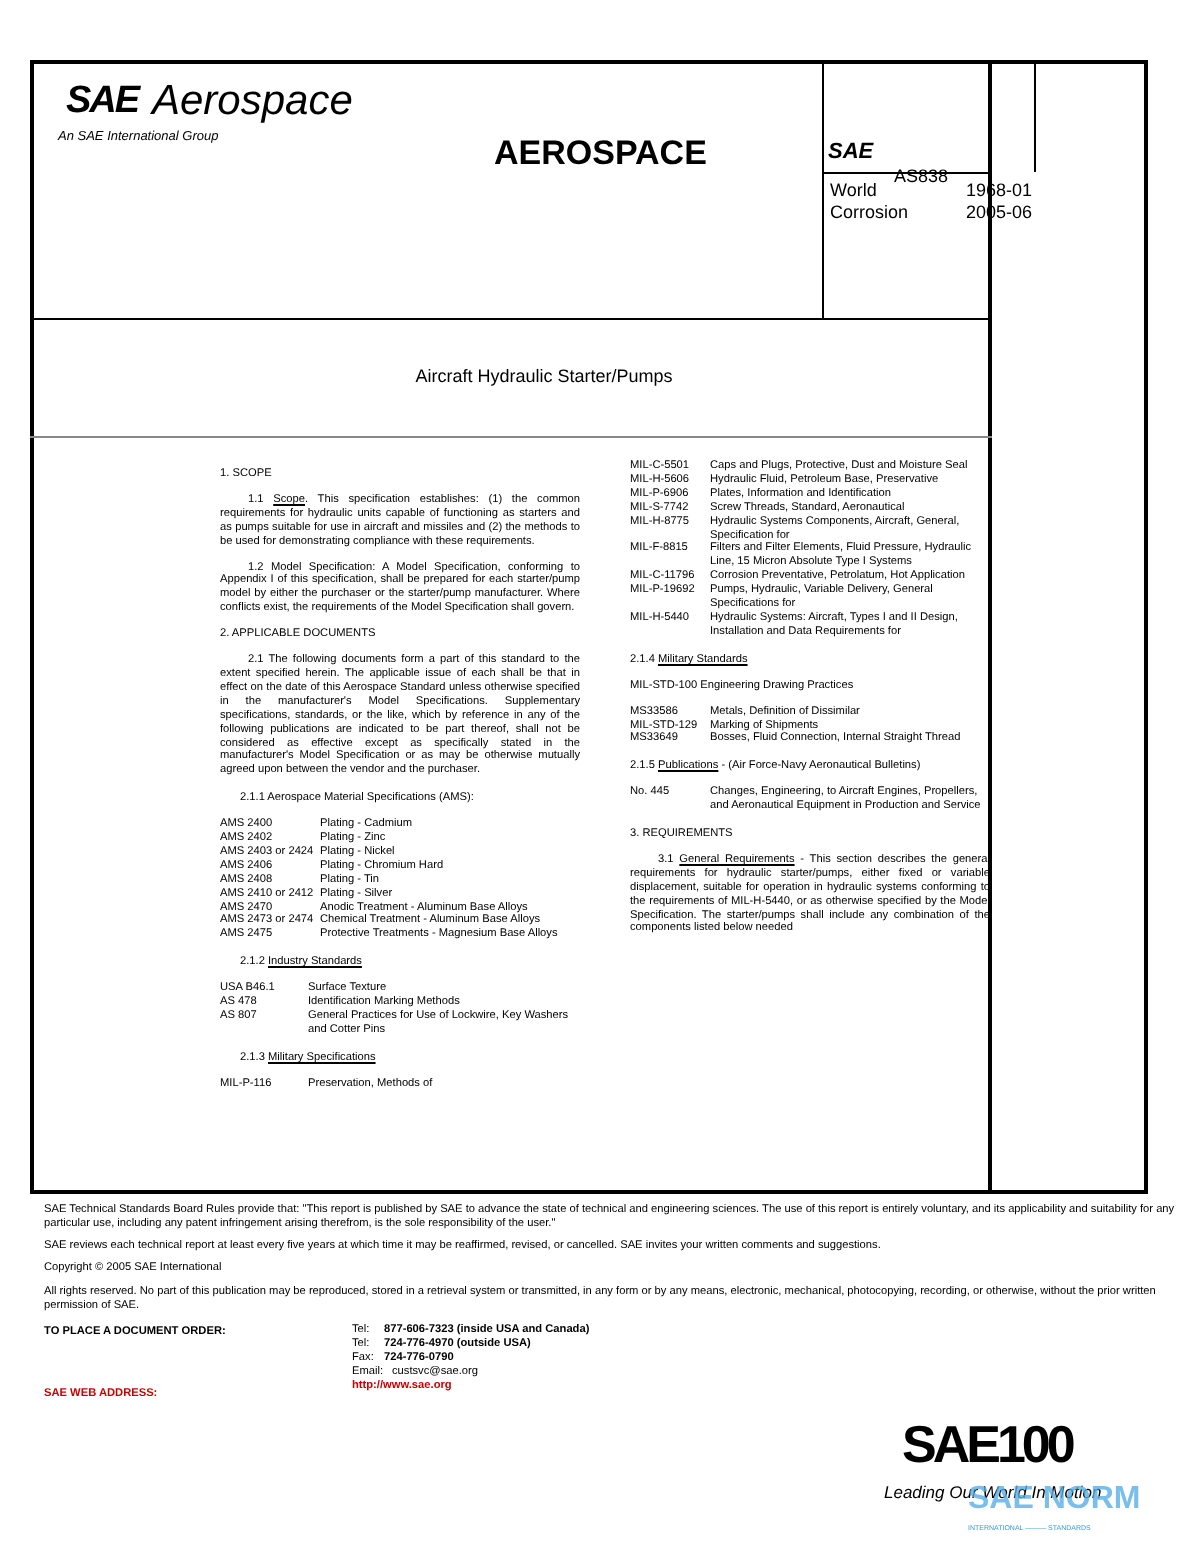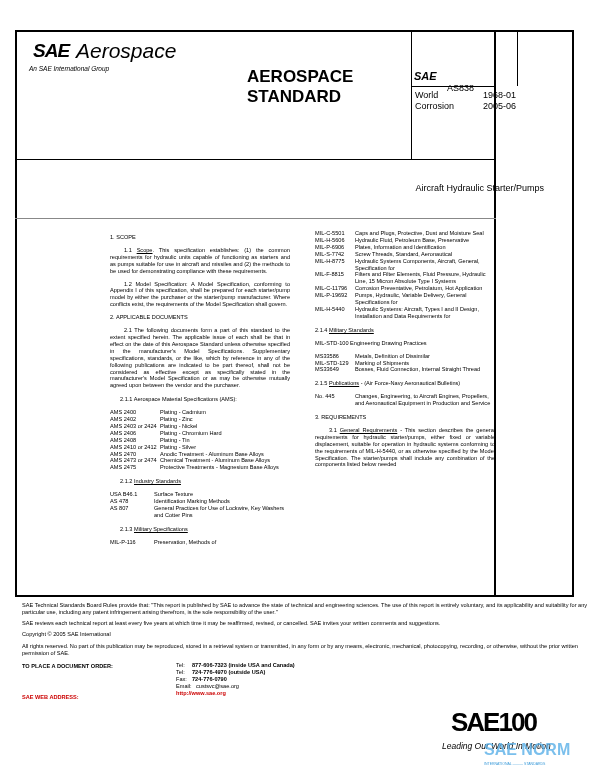--- a/index.html
+++ b/index.html
@@ -12,21 +12,21 @@
   .hline { position: absolute; background: #000; }
   .logo-sae { position: absolute; left: 33px; top: 40px; font-weight: bold; font-style: italic;
               font-size: 19px; letter-spacing: -1px; }
   .logo-aero { position: absolute; left: 76px; top: 39px; font-size: 21px; font-style: italic; }
   .logo-sub { position: absolute; left: 29px; top: 65px; font-size: 6.5px; font-style: italic; }
   .std-title { position: absolute; left: 247px; top: 67px; font-size: 17px; font-weight: bold; line-height: 20px; }
   .sae-mini { position: absolute; left: 414px; top: 70px; font-weight: bold; font-style: italic; font-size: 11px; }
   .docnum { position: absolute; left: 447px; top: 83px; font-size: 9px; }
   .issued-lbl { position: absolute; left: 415px; top: 90px; font-size: 9px; line-height: 11px; }
   .issued-val { position: absolute; left: 483px; top: 90px; font-size: 9px; line-height: 11px; }
-  .doc-title { position: absolute; left: 0; width: 544px; top: 183px; text-align: right; font-size: 9px; }
+  .doc-title { position: absolute; left: 0; width: 544px; top: 183px; text-align: center; font-size: 9px; }
   .body-text { font-size: 5.6px; line-height: 6.9px; }
   .col1 { position: absolute; left: 110px; top: 234px; width: 180px; }
   .col2 { position: absolute; left: 315px; top: 230px; width: 180px; }
   .sec { margin: 0 0 6px 0; }
   .para { text-indent: 14px; margin: 0 0 6px 0; text-align: justify; }
   .u { text-decoration: underline; }
   .row { display: flex; }
   .row .k { flex: 0 0 50px; }
   .row .v { flex: 1; }
   .row2 .k { flex: 0 0 44px; }
@@ -56,21 +56,20 @@
 <div class="hline" style="left:496px;top:30px;width:77px;height:2px;"></div>
 <div class="hline" style="left:572px;top:30px;width:2px;height:567px;"></div>
 <div class="hline" style="left:496px;top:595px;width:78px;height:2px;"></div>
 
 <div class="logo-sae">SAE</div>
 <div class="logo-aero">Aerospace</div>
 <div class="logo-sub">An SAE International Group</div>
 
 <div class="std-title">
   <div>AEROSPACE</div>
-  <div>STANDARD</div>
 </div>
 
 <div class="sae-mini">SAE</div>
 <div class="docnum">AS838</div>
 <div class="issued-lbl">
   <div>World</div>
   <div>Corrosion</div>
 </div>
 <div class="issued-val">
   <div>1968-01</div>

